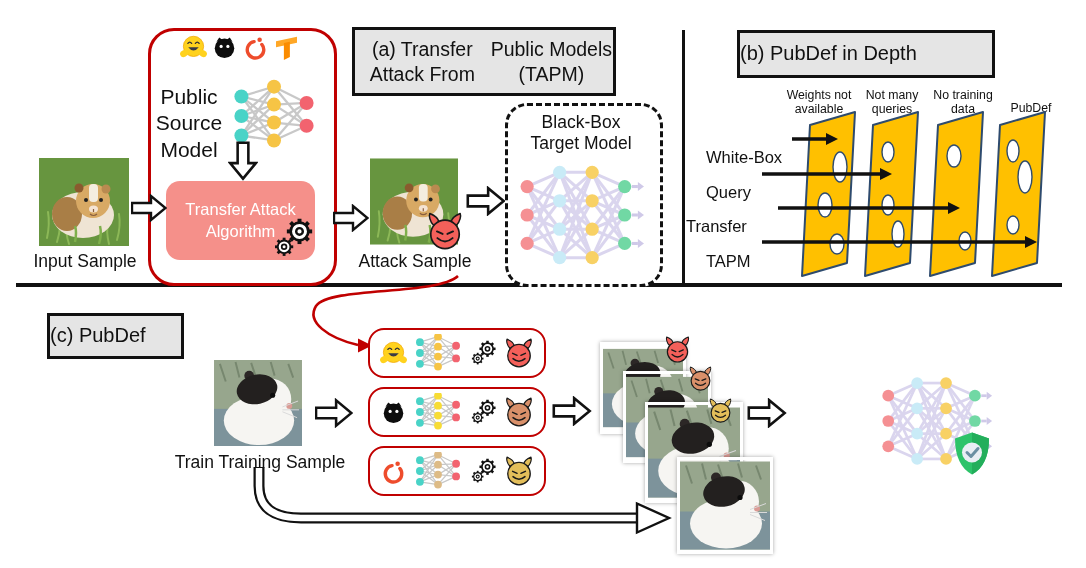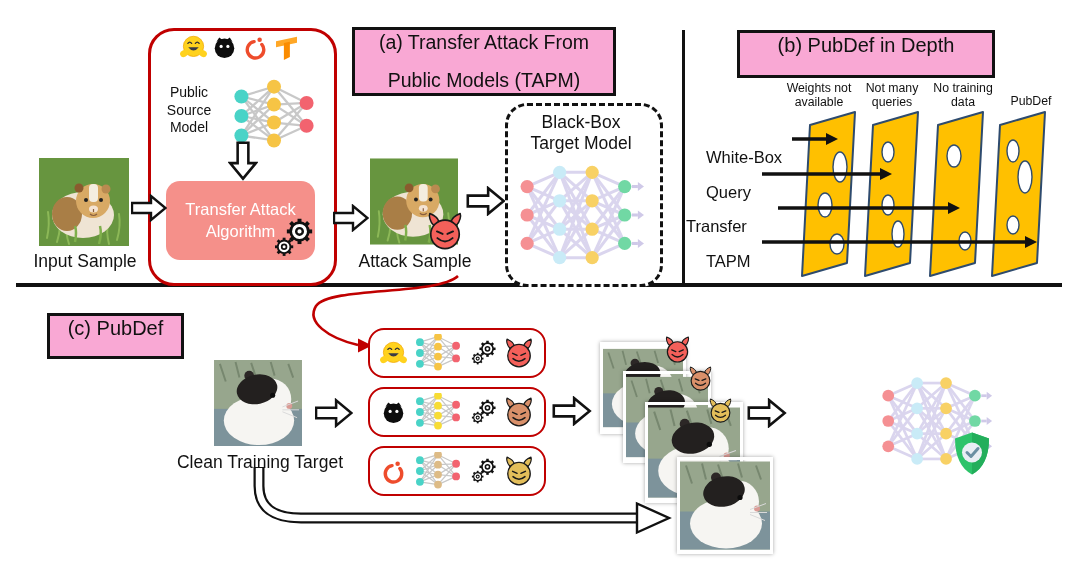--- a/index.html
+++ b/index.html
@@ -1,23 +1,23 @@
 <!DOCTYPE html>
 <html><head>
 <meta charset="utf-8">
 <style>
   html,body{margin:0;padding:0;background:#fff;}
   #canvas{position:relative;width:1086px;height:568px;background:#fff;overflow:hidden;
           font-family:"Liberation Sans",sans-serif;color:#111;}
   .abs{position:absolute;}
-  .box-title{border:3px solid #111;background:#f9a8d4;display:flex;flex-direction:column;
-             align-items:center;justify-content:space-between;text-align:center;
+  .box-title{border:3px solid #111;background:#e5e5e5;display:flex;flex-direction:row;
+             align-items:center;justify-content:flex-start;text-align:center;
              font-size:19.5px;line-height:1.28;}
   .lbl{font-size:17.5px;text-align:center;line-height:1.2;}
-  .colhead{font-size:12.3px;line-height:1.15;text-align:center;}
+  .colhead{font-size:12.3px;line-height:1.15;text-align:center;margin-top:7px;}
   .atklbl{font-size:16.5px;white-space:nowrap;margin-top:18px;}
   .pinkbox{background:#F5908A;border-radius:14px;color:#fff;display:flex;flex-direction:column;
            align-items:center;justify-content:center;text-align:center;font-size:16.5px;line-height:1.3;}
   .redround{border:3.5px solid #C00000;border-radius:26px;background:#fff;}
   .srcbox{border:2.5px solid #C00000;border-radius:16px;background:#fff;display:flex;
           align-items:center;justify-content:space-between;padding:0 10px;box-sizing:border-box;}
   .stackimg{border:3px solid #fff;box-shadow:0 0 4px rgba(0,0,0,.35);}
   .dashbox{border:3px dashed #111;border-radius:22px;background:#fff;}
   svg{display:block;}
   sub{font-size:12px;}
@@ -164,21 +164,21 @@
         <use href="#sym-gh"></use>
       </svg>
     <svg width="27" height="27">
         <use href="#sym-pt"></use>
       </svg>
     <svg width="27" height="27">
         <use href="#sym-tf"></use>
       </svg>
   </div>
 
-  <div class="abs" style="left:152px;top:84px;width:74px;font-size:14px;line-height:1.25;text-align:center">Public Source Model</div>
+  <div class="abs" style="left:152px;top:84px;width:74px;font-size:21px;line-height:1.25;text-align:center">Public Source Model</div>
   <div class="abs" style="left:230px;top:78px;width:88px;height:76px">
       <svg viewBox="0 0 54 42" width="100%" height="100%">
         <line x1="7" y1="9" x2="27" y2="3" stroke="#C8C8C8" stroke-width="1.4"></line>
         <line x1="7" y1="9" x2="27" y2="14" stroke="#C8C8C8" stroke-width="1.4"></line>
         <line x1="7" y1="9" x2="27" y2="25" stroke="#C8C8C8" stroke-width="1.4"></line>
         <line x1="7" y1="9" x2="27" y2="36" stroke="#C8C8C8" stroke-width="1.4"></line>
         <line x1="7" y1="21" x2="27" y2="3" stroke="#C8C8C8" stroke-width="1.4"></line>
         <line x1="7" y1="21" x2="27" y2="14" stroke="#C8C8C8" stroke-width="1.4"></line>
         <line x1="7" y1="21" x2="27" y2="25" stroke="#C8C8C8" stroke-width="1.4"></line>
         <line x1="7" y1="21" x2="27" y2="36" stroke="#C8C8C8" stroke-width="1.4"></line>
@@ -396,21 +396,21 @@
   <div class="abs box-title" style="left:47px;top:313px;width:131px;height:40px;font-size:20px">
     <span>(c) PubDef</span>
   </div>
 
 
   <div class="abs" style="left:213px;top:360px;width:90px;height:86px">
     <svg width="90" height="86">
         <use href="#sym-pig-bw"></use>
       </svg>
   </div>
-  <div class="abs lbl" style="left:160px;top:452px;width:200px">Clean Training Target</div>
+  <div class="abs lbl" style="left:160px;top:452px;width:200px">Train Training Sample</div>
 
   <div class="abs" style="left:315px;top:398px">
     <svg width="38" height="30">
         <use href="#sym-arrow"></use>
       </svg>
   </div>
 
   <div class="abs srcbox" style="left:368px;top:328px;width:178px;height:50px">
     <svg width="27" height="27">
         <use href="#sym-hf"></use>

